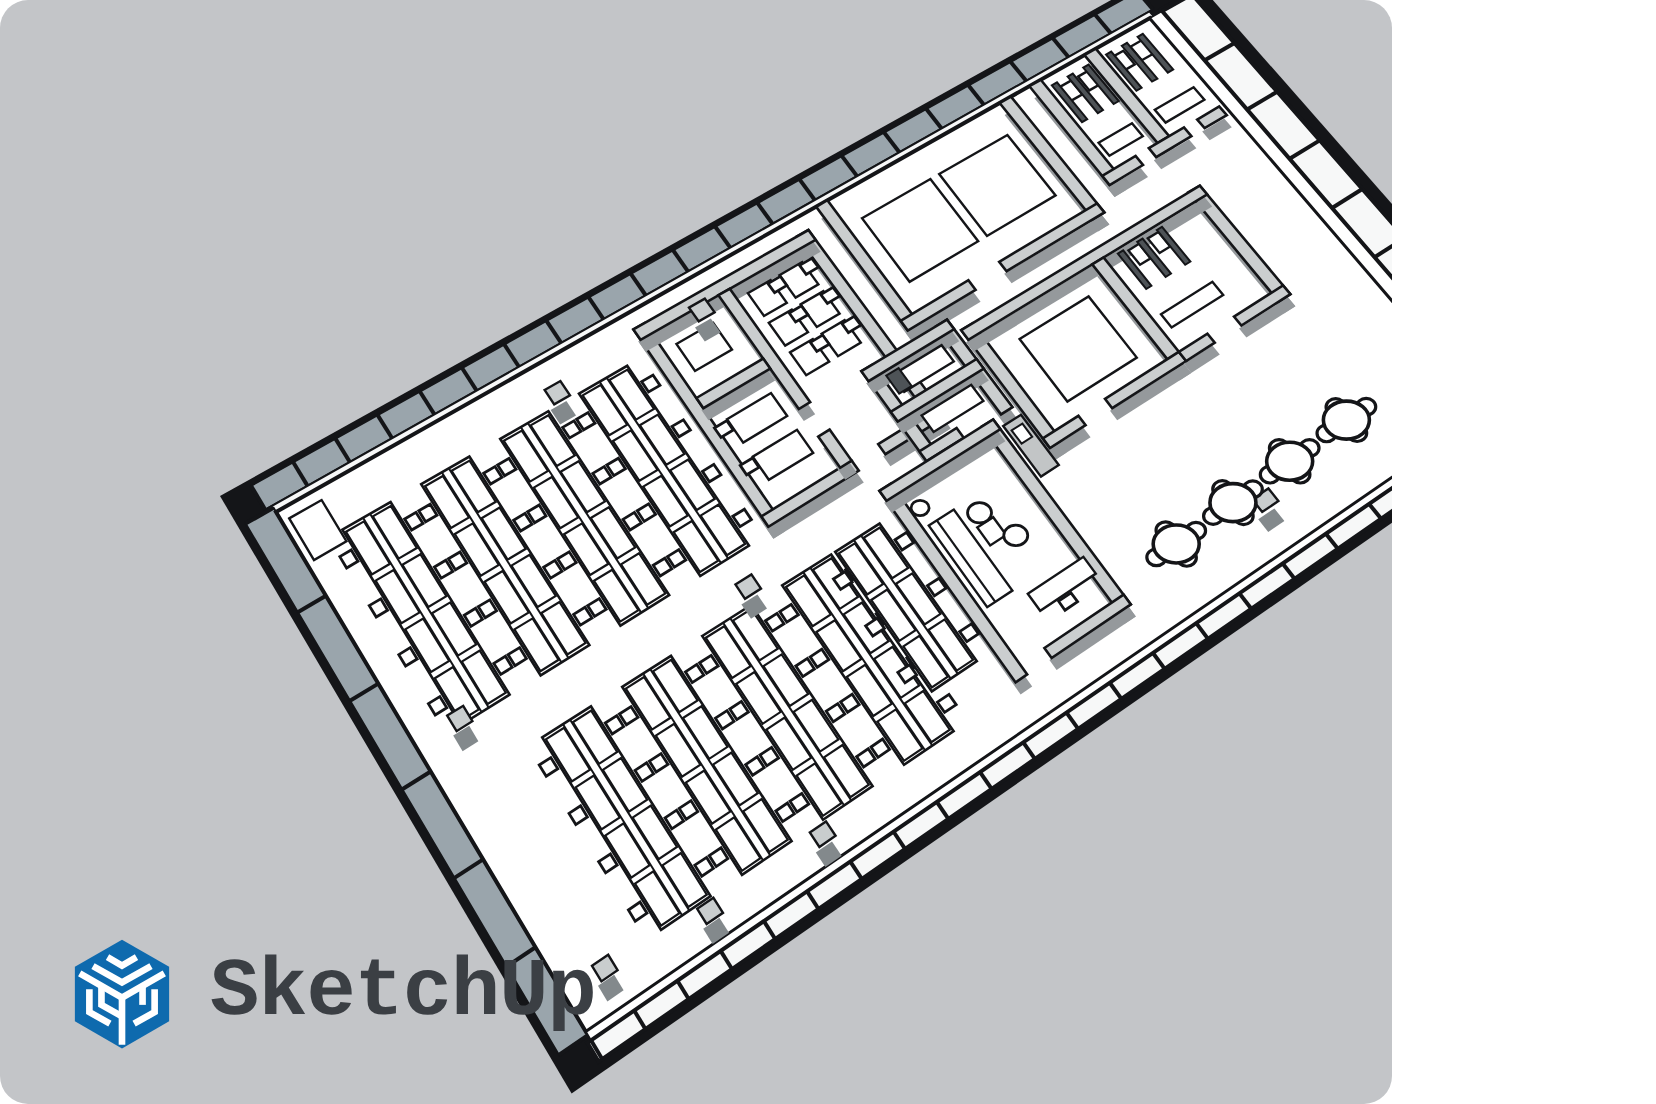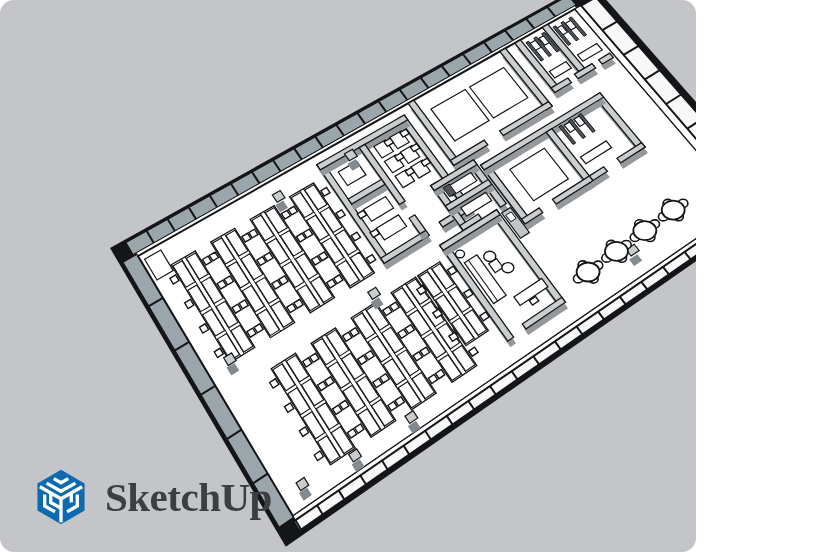--- a/index.html
+++ b/index.html
@@ -2,21 +2,21 @@
 <html><head>
 <meta charset="utf-8">
 <style>
   html,body{margin:0;padding:0;background:#ffffff;}
   .card{
     position:relative;
     width:696px;height:552px;
     background:#c3c5c8;
     border-radius:14px;
     overflow:hidden;
-    font-family:Liberation Serif, serif;
+    font-family:Liberation Mono, monospace;
   }
   .plan-svg{position:absolute;left:0;top:0;}
   .logo{
     position:absolute;left:32px;bottom:26px;
     display:flex;align-items:center;gap:15px;
   }
   .logo-icon{width:58px;height:58px;display:block;}
   .wordmark{
     font-size:41px;
     font-weight:600;

